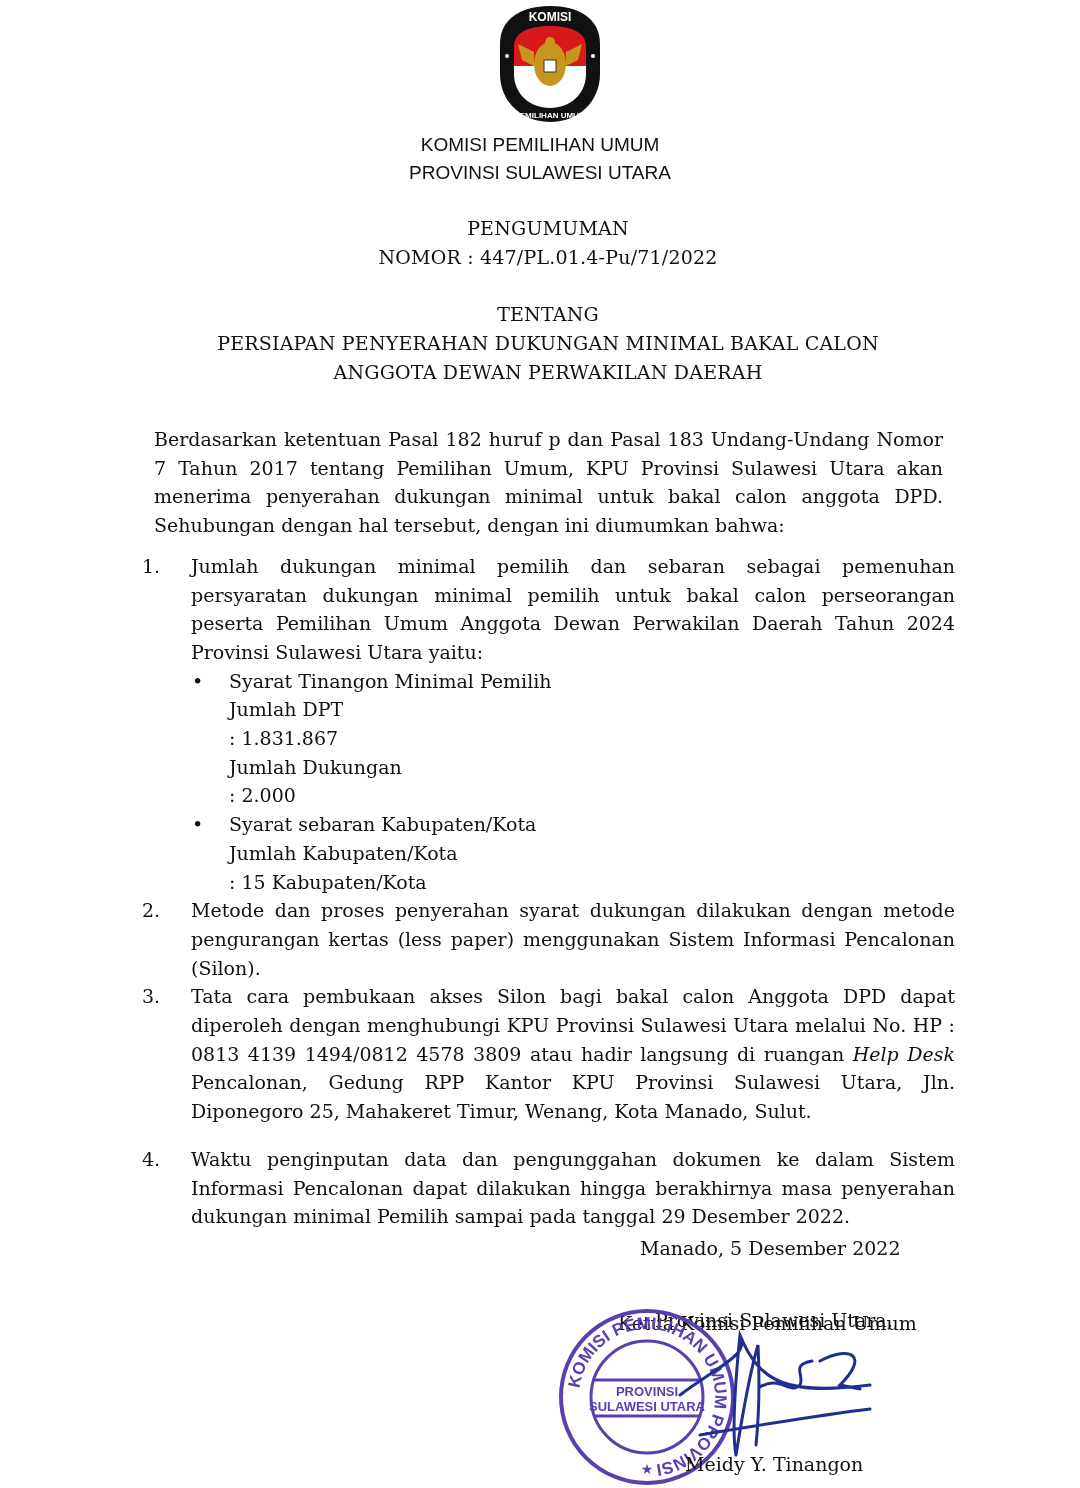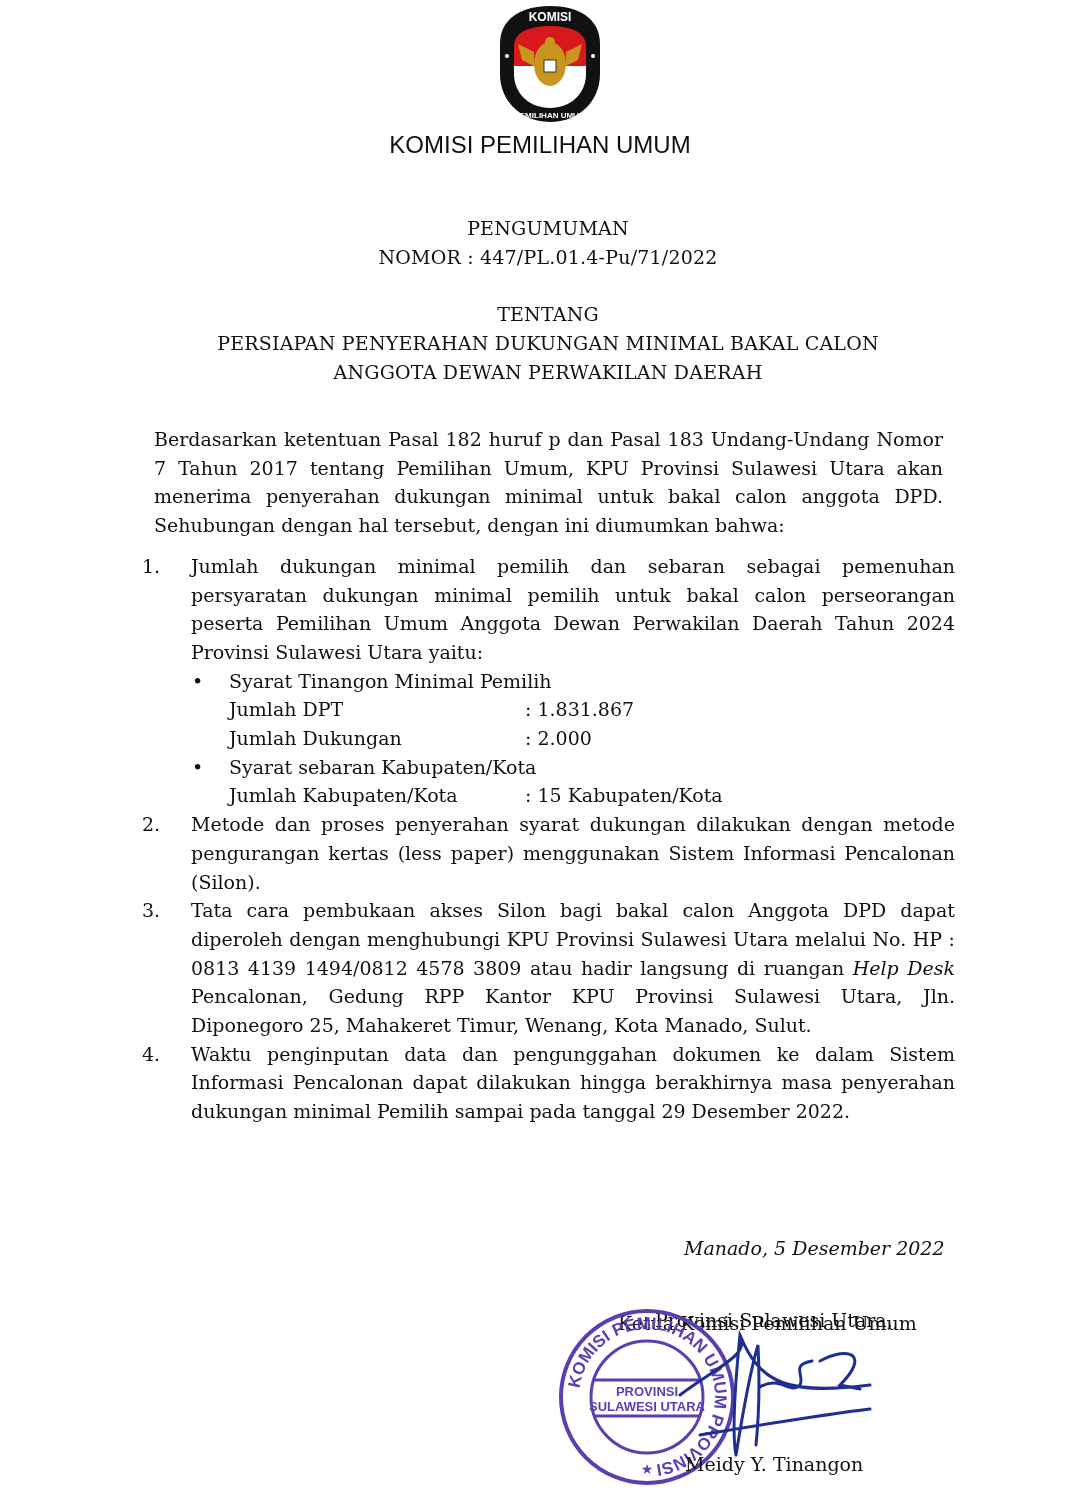--- a/index.html
+++ b/index.html
@@ -1,26 +1,26 @@
 <!DOCTYPE html>
 <html><head>
 <meta charset="utf-8">
 <style>
   html, body { margin: 0; padding: 0; background: #ffffff; }
   body { width: 1080px; height: 1488px; position: relative; overflow: hidden; color: #111; font-family: "DejaVu Serif", serif; }
   .logo { position: absolute; left: 498px; top: 4px; width: 104px; height: 120px; }
-  .header { position: absolute; left: 0; width: 1080px; text-align: center; font-family: "Liberation Sans", sans-serif; font-size: 24px; line-height: 28px; }
+  .header { position: absolute; left: 0; width: 1080px; text-align: center; font-family: "Liberation Sans", sans-serif; font-size: 19px; line-height: 28px; }
   .center { position: absolute; left: 0; width: 1096px; text-align: center; font-family: "DejaVu Serif", serif; font-size: 19px; line-height: 29px; letter-spacing: 0.2px; }
   .body-text { position: absolute; left: 142px; width: 813px; font-family: "DejaVu Serif", serif; font-size: 19px; line-height: 28.7px; }
   .p { margin: 12px; }
   .num-item { position: relative; padding-left: 49px; }
   .num-item .num { position: absolute; left: 0; top: 0; }
   .bullet-item { position: relative; padding-left: 87px; }
   .bullet-item .dot { position: absolute; left: 50px; top: 0; }
-  .kv { display: flex; padding-left: 87px; }
+  .kv { display: flex; padding-left: 87px; flex-direction: column; }
   .kv .k { width: 296px; }
   .sig { position: absolute; font-family: "DejaVu Serif", serif; font-size: 19px; line-height: 29px; }
   .stamp { position: absolute; left: 558px; top: 1308px; width: 178px; height: 178px; }
   .signature { position: absolute; left: 640px; top: 1325px; width: 240px; height: 140px; }
 </style>
 </head>
 <body>
 
 <svg class="logo" viewBox="0 0 104 120">
   <path d="M52 2 C80 2 102 14 102 40 L102 70 C102 98 80 118 52 118 C24 118 2 98 2 70 L2 40 C2 14 24 2 52 2 Z" fill="#111"></path>
@@ -31,20 +31,21 @@
   <rect x="46" y="56" width="12" height="12" fill="#fff" stroke="#333" stroke-width="1"></rect>
   <circle cx="52" cy="38" r="5" fill="#c8961e"></circle>
   <text x="52" y="17" font-family="Liberation Sans, sans-serif" font-weight="bold" font-size="12" fill="#fff" text-anchor="middle">KOMISI</text>
   <text x="52" y="114" font-family="Liberation Sans, sans-serif" font-weight="bold" font-size="8" fill="#fff" text-anchor="middle">PEMILIHAN UMUM</text>
   <circle cx="9" cy="52" r="2" fill="#fff"></circle>
     <circle cx="95" cy="52" r="2" fill="#fff"></circle>
 </svg>
 
 <div class="header" style="top:131px;">
   <div>KOMISI PEMILIHAN UMUM</div>
+  <div>PROVINSI SULAWESI UTARA</div>
 </div>
 
 <div class="center" style="top:214px;">
   <div>PENGUMUMAN</div>
   <div>NOMOR : 447/PL.01.4-Pu/71/2022</div>
 </div>
 
 <div class="center" style="top:300px;">
   <div>TENTANG</div>
   <div>PERSIAPAN PENYERAHAN DUKUNGAN MINIMAL BAKAL CALON</div>
@@ -84,26 +85,26 @@
     <div style="text-align:justify;">Metode dan proses penyerahan syarat dukungan dilakukan dengan metode pengurangan kertas (less paper) menggunakan Sistem Informasi Pencalonan (Silon).</div>
   </div>
 
   <div class="num-item">
     <span class="num">3.</span>
     <div style="text-align:justify;"><span>Tata cara pembukaan akses Silon bagi bakal calon Anggota DPD dapat diperoleh dengan menghubungi KPU Provinsi Sulawesi Utara melalui No. HP : 0813 4139 1494/0812 4578 3809 atau hadir langsung di ruangan </span><em>Help Desk</em><span> Pencalonan, Gedung RPP Kantor KPU Provinsi Sulawesi Utara, Jln. Diponegoro 25, Mahakeret Timur, Wenang, Kota Manado, Sulut.</span></div>
   </div>
 
   <div class="num-item">
     <span class="num">4.</span>
-    <div style="text-align:justify;">Waktu penginputan data dan pengunggahan dokumen ke dalam Sistem Informasi Pencalonan dapat dilakukan hingga berakhirnya masa penyerahan dukungan minimal Pemilih sampai pada tanggal 29 Desember 2022.</div>
+    <div style="text-align:justify;margin-top:19px;">Waktu penginputan data dan pengunggahan dokumen ke dalam Sistem Informasi Pencalonan dapat dilakukan hingga berakhirnya masa penyerahan dukungan minimal Pemilih sampai pada tanggal 29 Desember 2022.</div>
   </div>
 
 </div>
 
-<div class="sig" style="left:684px; top:1234px;font-style:italic;">Manado, 5 Desember 2022</div>
+<div class="sig" style="left:640px; top:1234px;">Manado, 5 Desember 2022</div>
 <div class="sig" style="left:618px; top:1277px;margin-top:32px;">Ketua Komisi Pemilihan Umum</div>
 <div class="sig" style="left:655px; top:1306px;">Provinsi Sulawesi Utara,</div>
 
 <svg class="stamp" viewBox="0 0 178 178">
   <defs>
     <path id="ringPath" d="M89 89 m-68 0 a68 68 0 1 1 136 0 a68 68 0 1 1 -136 0"></path>
   </defs>
   <circle cx="89" cy="89" r="86" fill="none" stroke="#5b3fb0" stroke-width="4"></circle>
   <circle cx="89" cy="89" r="56" fill="none" stroke="#5b3fb0" stroke-width="3"></circle>
   <line x1="36" y1="72" x2="142" y2="72" stroke="#5b3fb0" stroke-width="3"></line>

